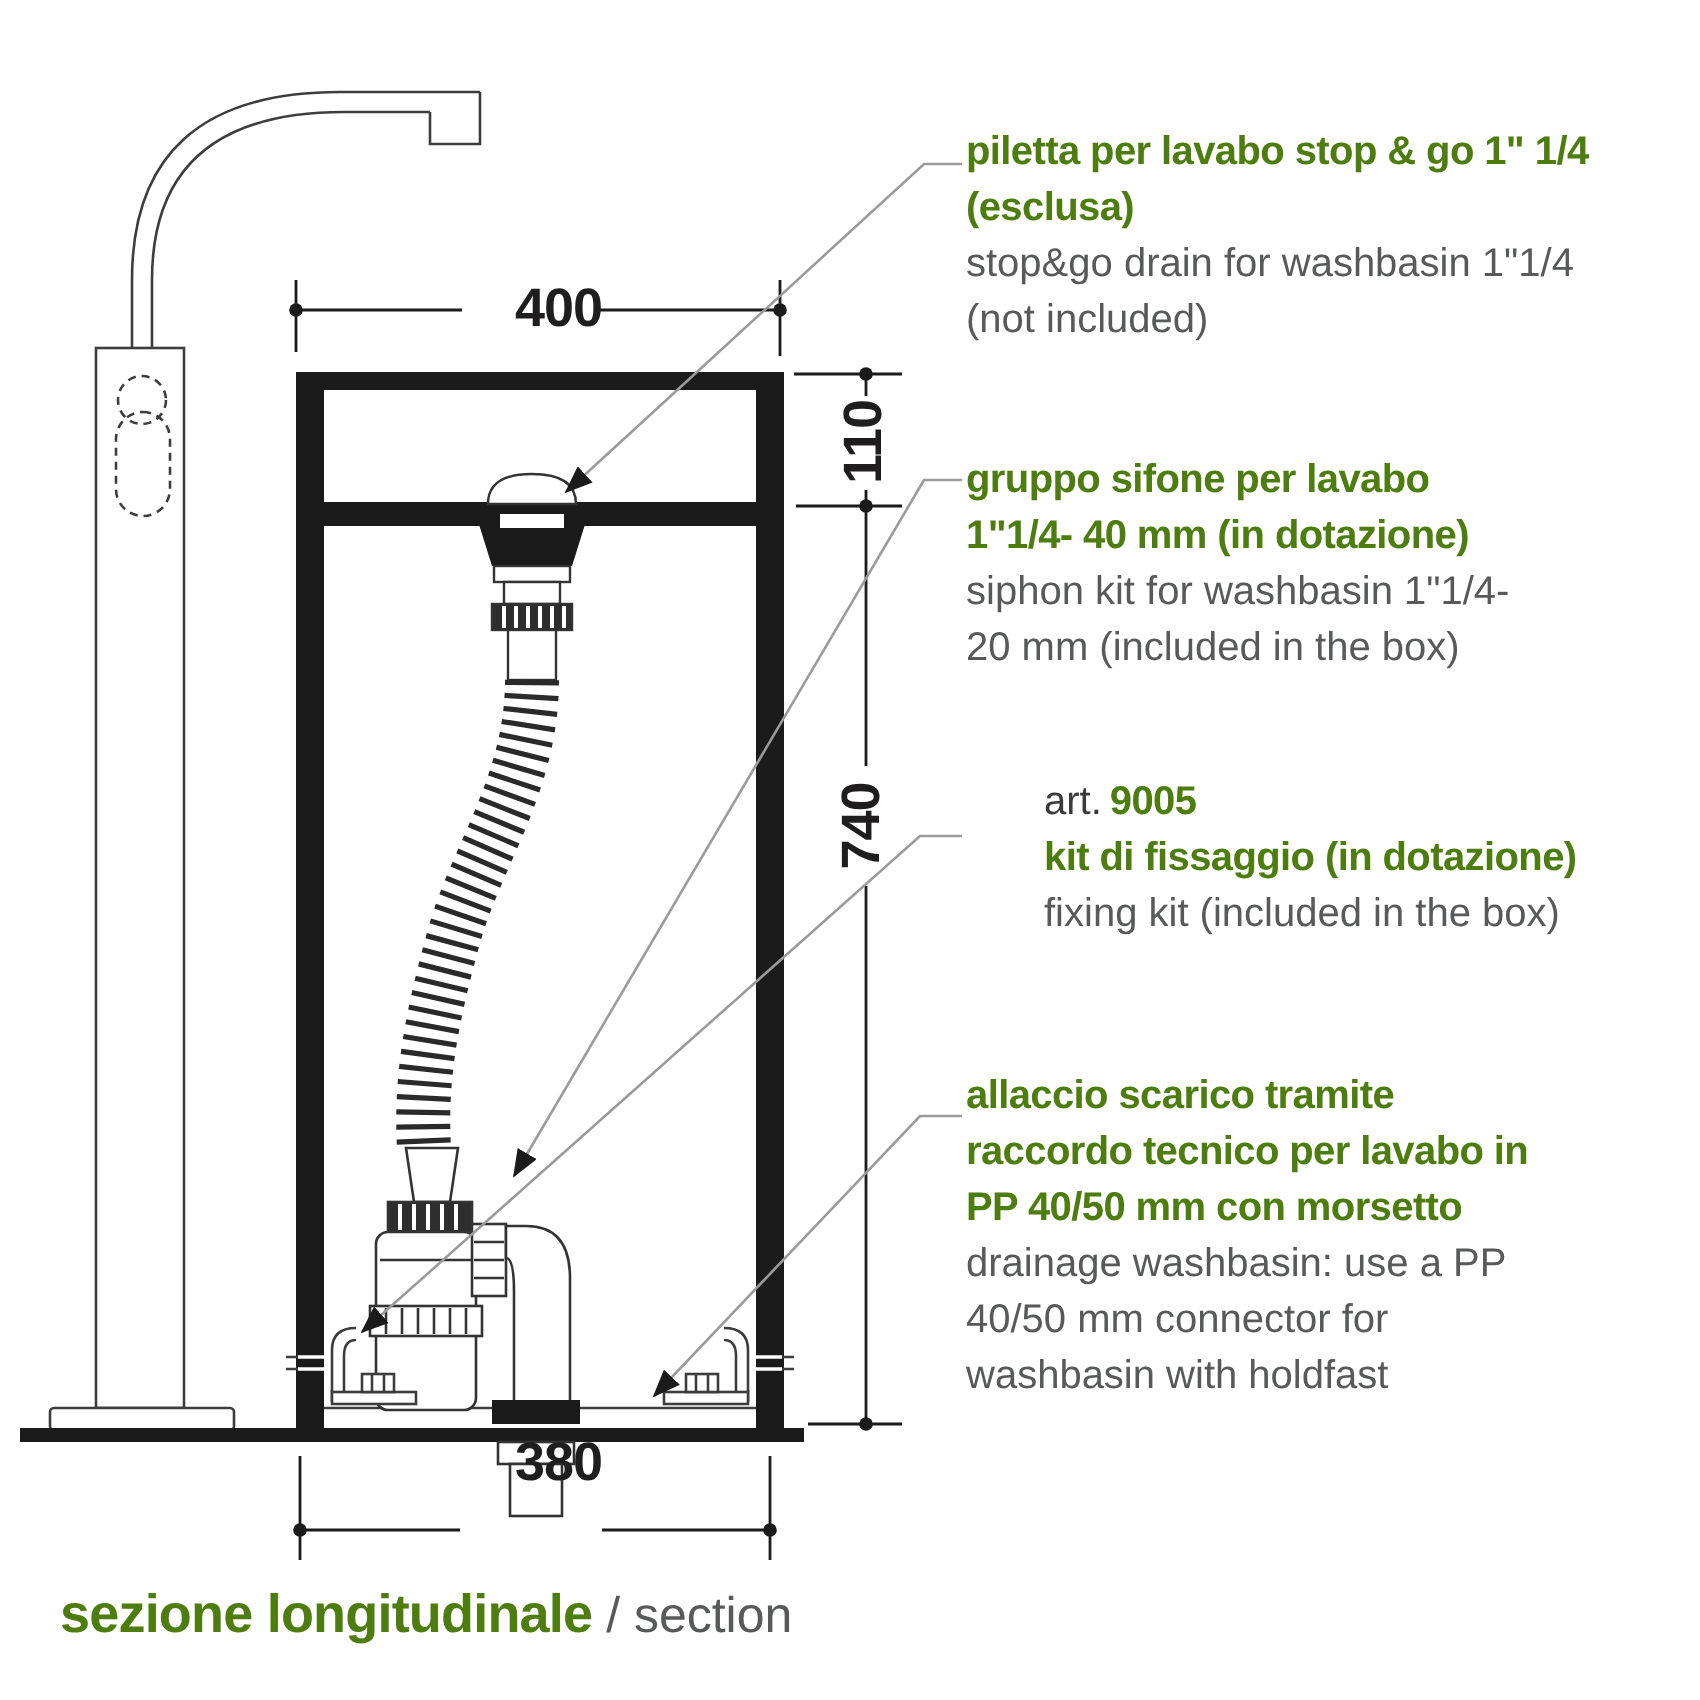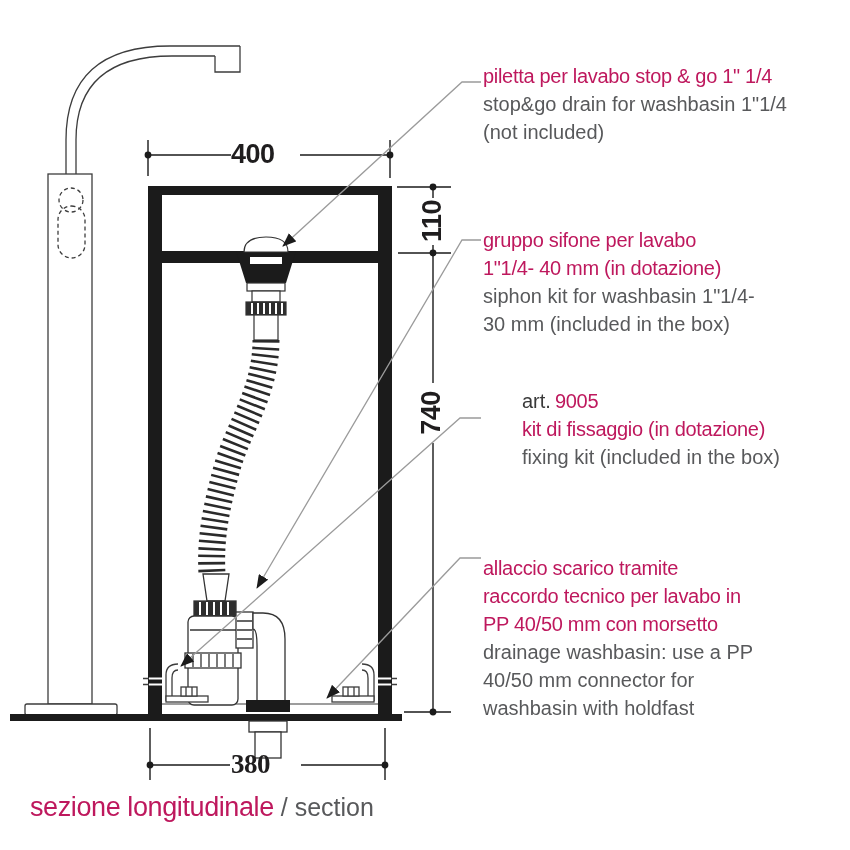--- a/index.html
+++ b/index.html
@@ -1,25 +1,25 @@
 <!DOCTYPE html>
 <html><head>
 <meta charset="utf-8">
 <style>
   html,body{margin:0;padding:0;background:#fff;}
   #stage{position:relative;width:850px;height:850px;background:#fff;overflow:hidden;
          font-family:"Liberation Sans",sans-serif;}
   #drawing{position:absolute;left:0;top:0;}
   .ann{position:absolute;left:483px;width:355px;}
   .ln{display:block;line-height:28px;font-size:20px;white-space:nowrap;}
-  .b{font-weight:normal;color:#be185d;letter-spacing:-0.3px;}
+  .b{font-weight:bold;color:#4d7c0f;letter-spacing:-0.3px;}
   .l{font-weight:400;color:#58595b;}
   .artline .b{margin-left:4px;}
   .dim{position:absolute;font-weight:bold;color:#1f1d1e;font-size:27px;letter-spacing:-0.5px;}
-  .dim.h{width:70px;text-align:left;}
+  .dim.h{width:70px;text-align:right;}
   .dim.v{transform:translate(-50%,-50%) rotate(-90deg);}
   #caption{position:absolute;left:30px;top:792px;font-size:27px;white-space:nowrap;}
   #caption .b{letter-spacing:-0.4px;margin-top:24px;}
   #caption .l{font-size:25px;}
 </style>
 </head>
 <body>
 
 <div id="stage">
 
@@ -124,42 +124,43 @@
       <path d="M481,82 H462 L283,246" marker-end="url(#ah)"></path>
       <path d="M481,240 H462 L257,588" marker-end="url(#ah)"></path>
       <path d="M481,418 H460 L181,666" marker-end="url(#ah)"></path>
       <path d="M481,558 H460 L327,698" marker-end="url(#ah)"></path>
     </g>
   </svg>
 
   <div class="dim h" style="left:231px;top:139px;">400</div>
   <div class="dim v" style="left:432px;top:221px;">110</div>
   <div class="dim v" style="left:431px;top:413px;">740</div>
-  <div class="dim h" style="left:231px;top:749px;font-family:Liberation Serif, serif;">380</div>
+  <div class="dim h" style="left:231px;top:716px;">380</div>
 
   <div class="ann" style="top:62px;">
     <span class="ln b">piletta per lavabo stop &amp; go 1" 1/4</span>
+    <span class="ln b">(esclusa)</span>
     <span class="ln l">stop&amp;go drain for washbasin 1"1/4</span>
     <span class="ln l">(not included)</span>
   </div>
 
   <div class="ann" style="top:226px;">
     <span class="ln b">gruppo sifone per lavabo</span>
     <span class="ln b">1"1/4- 40 mm (in dotazione)</span>
     <span class="ln l">siphon kit for washbasin 1"1/4-</span>
-    <span class="ln l">30 mm (included in the box)</span>
+    <span class="ln l">20 mm (included in the box)</span>
   </div>
 
   <div class="ann" style="top:387px;margin-left:39px;">
     <span class="ln artline"><span class="l" style="color:#3a3a3a;">art.</span><span class="b">9005</span></span>
     <span class="ln b">kit di fissaggio (in dotazione)</span>
     <span class="ln l">fixing kit (included in the box)</span>
   </div>
 
-  <div class="ann" style="top:554px;">
+  <div class="ann" style="top:534px;">
     <span class="ln b">allaccio scarico tramite</span>
     <span class="ln b">raccordo tecnico per lavabo in</span>
     <span class="ln b">PP 40/50 mm con morsetto</span>
     <span class="ln l">drainage washbasin: use a PP</span>
     <span class="ln l">40/50 mm connector for</span>
     <span class="ln l">washbasin with holdfast</span>
   </div>
 
   <div id="caption">
     <span class="b">sezione longitudinale</span><span class="l"> / section</span>

